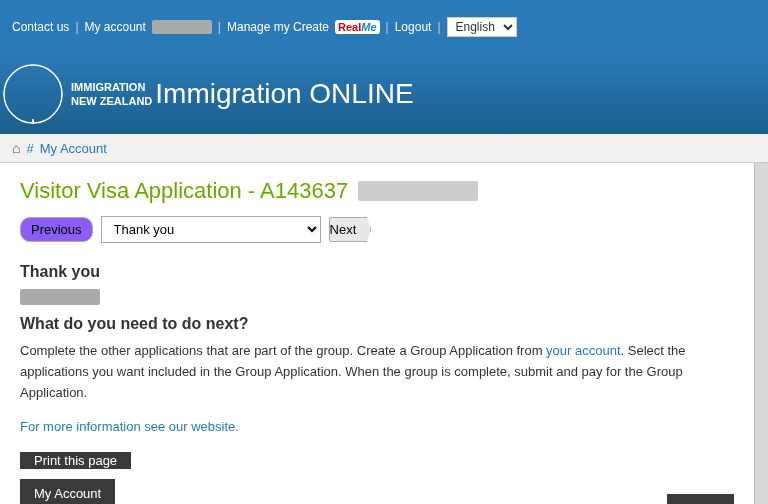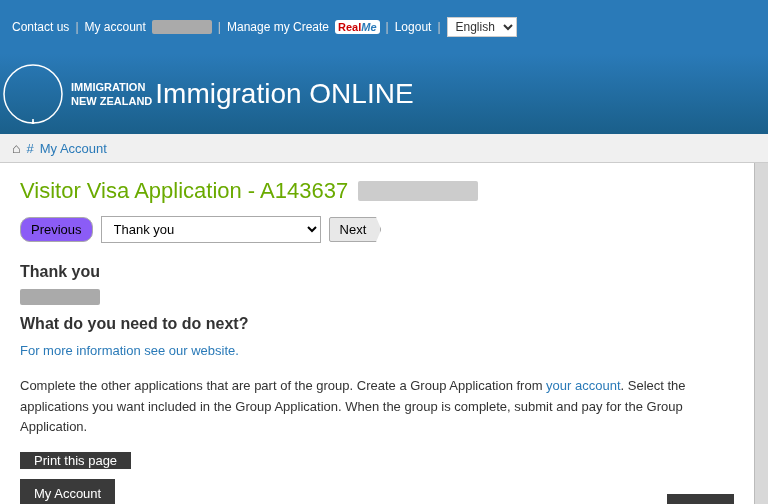--- a/index.html
+++ b/index.html
@@ -121,21 +121,21 @@
     .nav-select {
       border: 1px solid #aaa;
       padding: 4px 8px;
       font-size: 13px;
       width: 220px;
       background: white;
     }
     .btn-next {
       background: #e8e8e8;
       border: 1px solid #aaa;
-      padding: 4px 14px 4px 10px;
+      padding: 4px 14px 4px 0;
       font-size: 13px;
       cursor: pointer;
       clip-path: polygon(0 0, 90% 0, 100% 50%, 90% 100%, 0 100%);
       border-radius: 2px;
     }
 
     
     .section-heading {
       font-size: 16px;
       font-weight: bold;
@@ -275,25 +275,25 @@
         <button class="btn-next">Next</button>
       </div>
 
       <div class="section-heading">Thank you</div>
 
       <div class="redacted-bar"></div>
 
 
       <div class="section-heading">What do you need to do next?</div>
 
+      <p class="body-text">
+        <span>Complete the other applications that are part of the group. Create a Group Application from </span><a href="#" class="link-blue">your account</a><span>. Select the applications you want included in the Group Application. When the group is complete, submit and pay for the Group Application.</span>
+      </p>
       <p class="body-text" style="color:#2a7ab8;">
         <span>For more information see our </span><a href="#" class="link-blue">website</a><span>.</span>
-      </p>
-      <p class="body-text">
-        <span>Complete the other applications that are part of the group. Create a Group Application from </span><a href="#" class="link-blue">your account</a><span>. Select the applications you want included in the Group Application. When the group is complete, submit and pay for the Group Application.</span>
       </p>
 
       <button class="btn-print">Print this page</button>
       <button class="btn-myaccount">My Account</button>
 
       <button class="btn-finish">Finish</button>
 
     </div>
   </div>
   <div class="scrollbar-col"></div>

